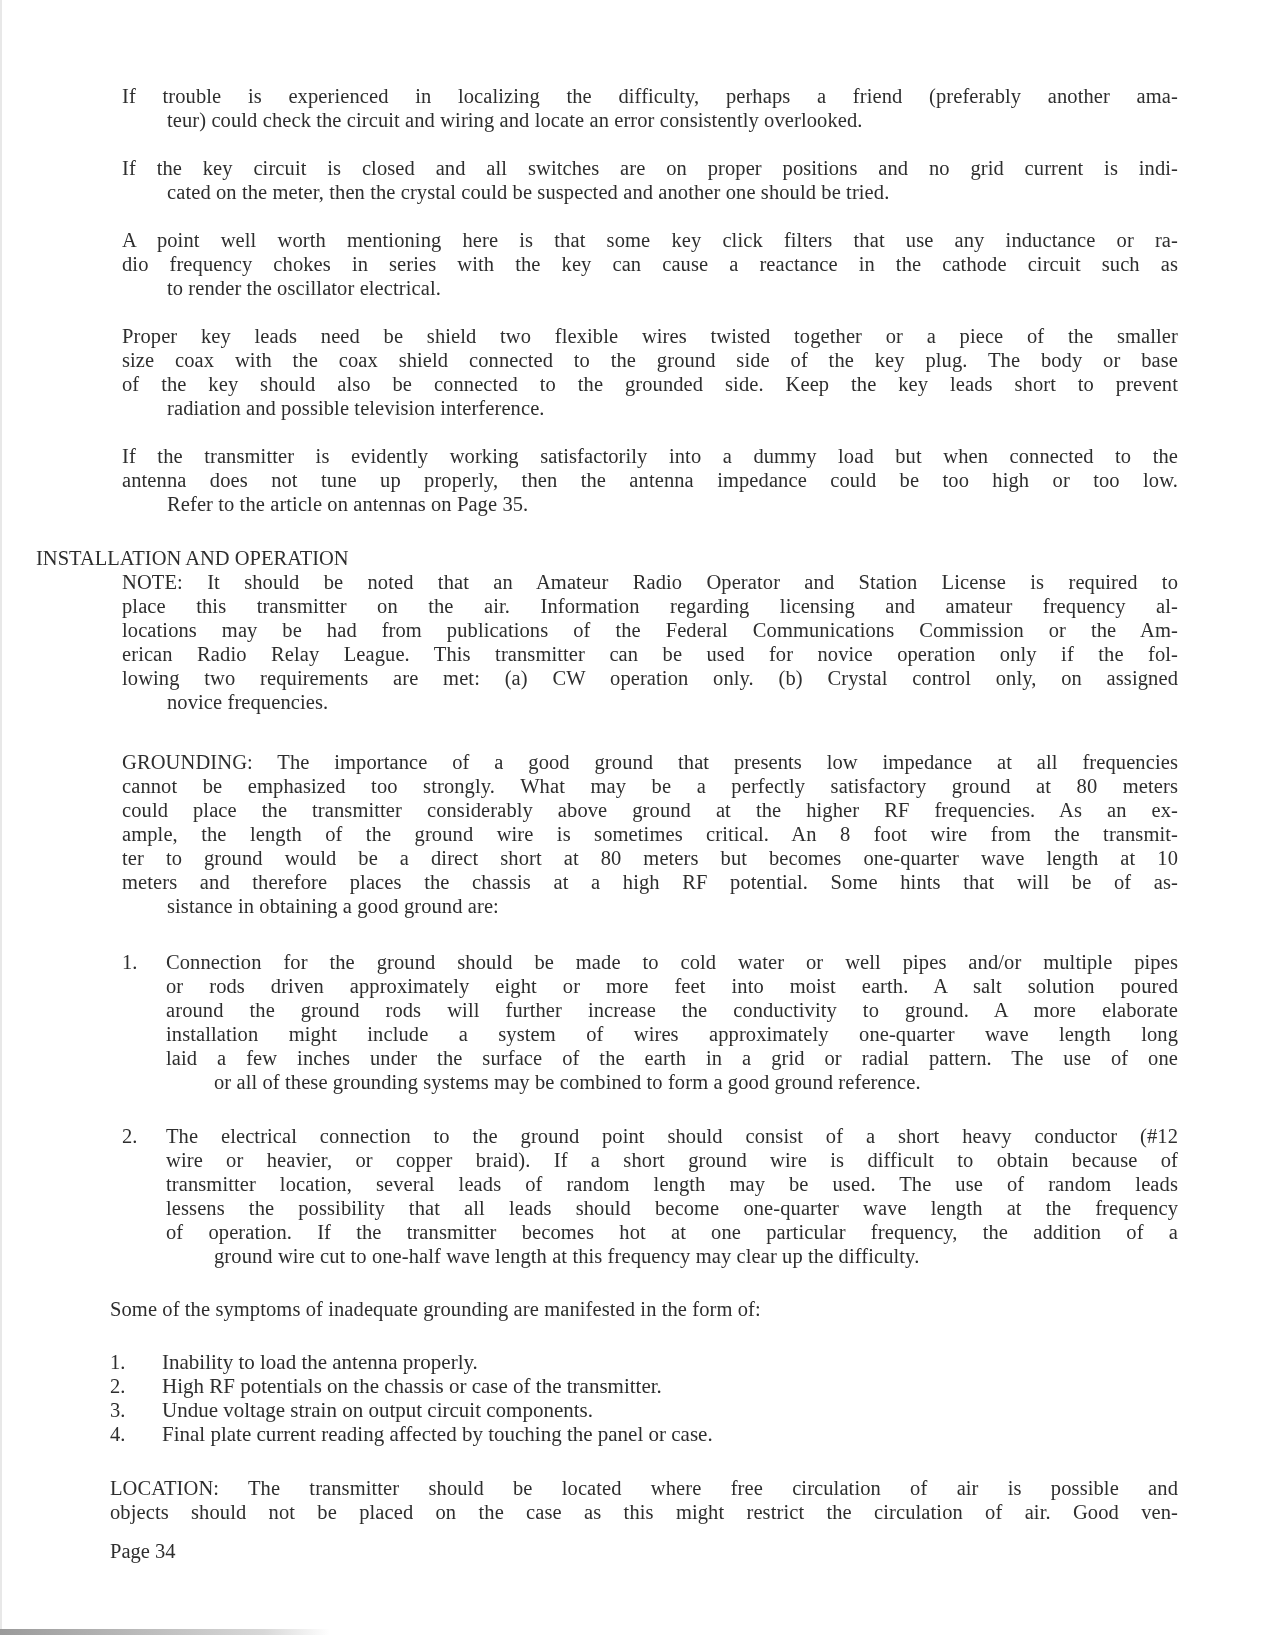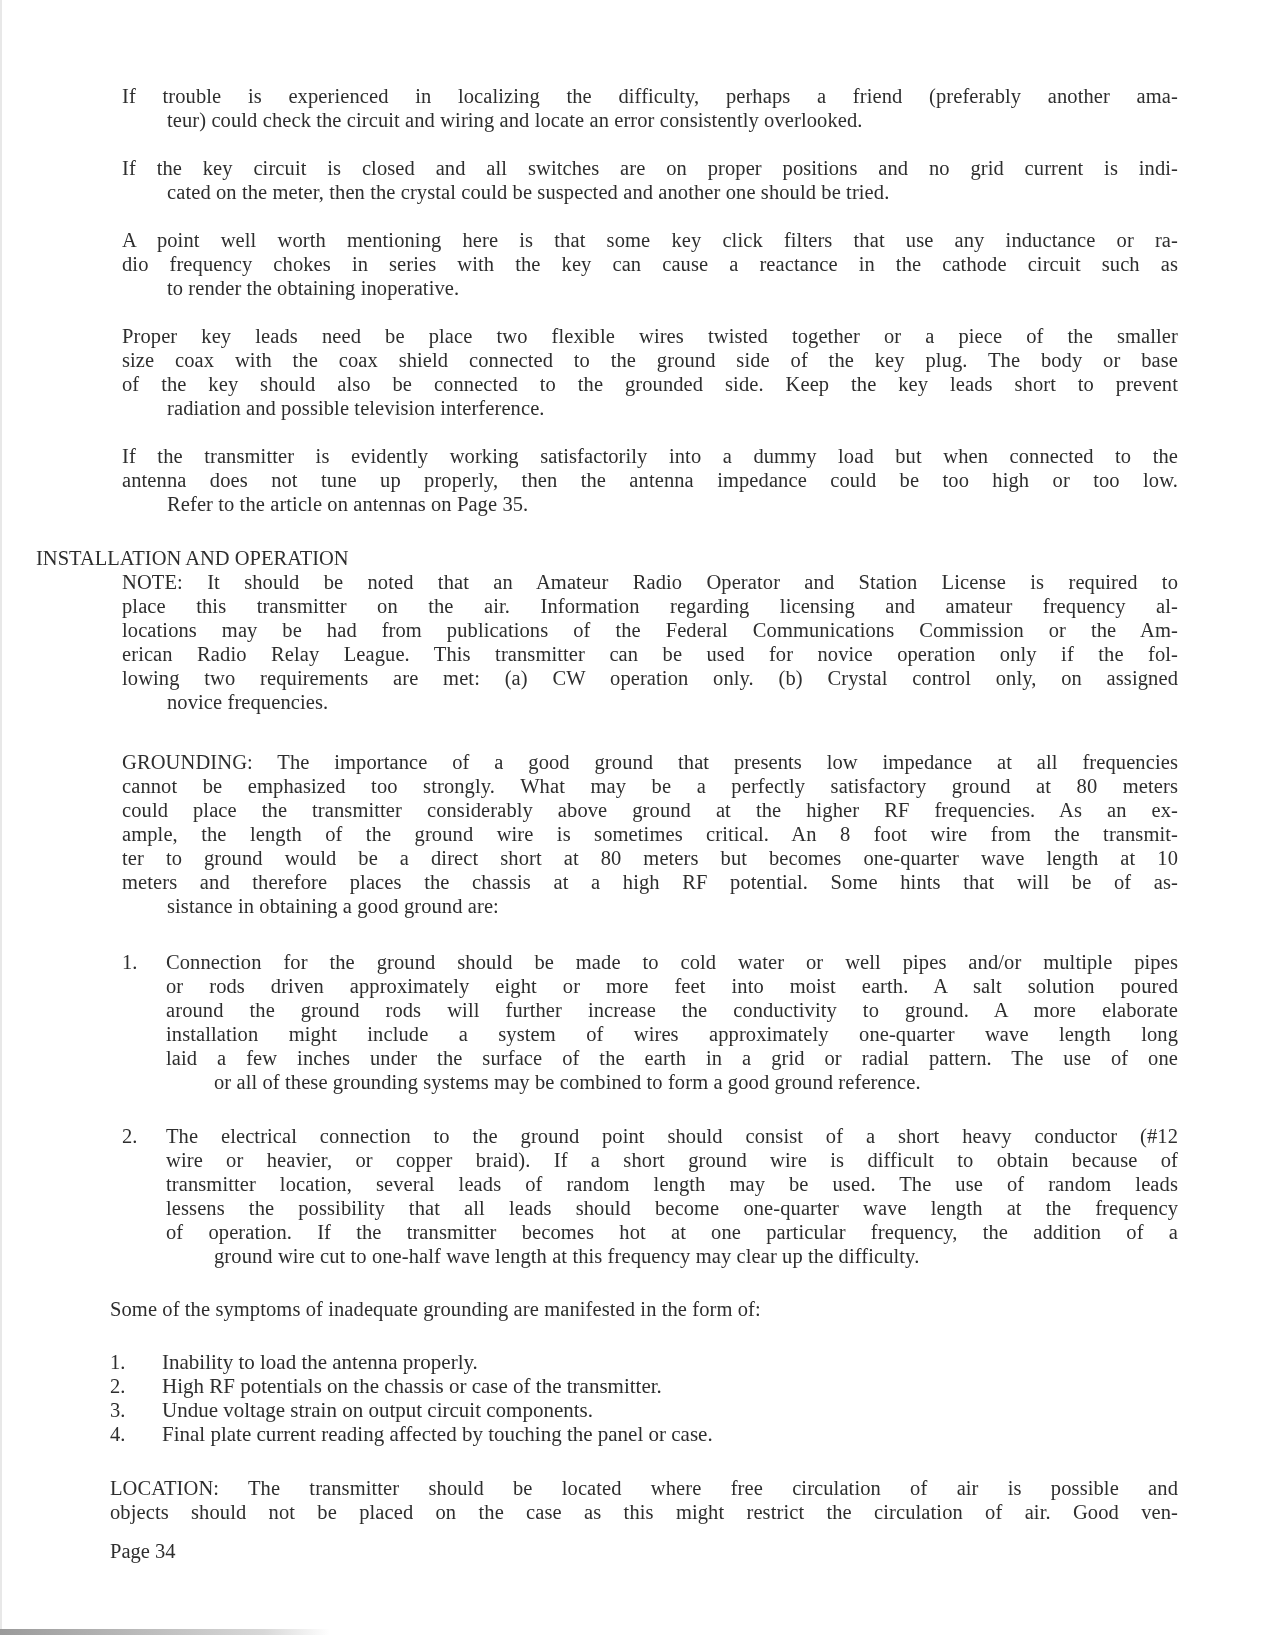--- a/index.html
+++ b/index.html
@@ -60,25 +60,25 @@
   </div>
 
   <div>
     <div class="line jl" style="top:156px">If the key circuit is closed and all switches are on proper positions and no grid current is indi-</div>
     <div class="line jl-last" style="top:180px">cated on the meter, then the crystal could be suspected and another one should be tried.</div>
   </div>
 
   <div>
     <div class="line jl" style="top:228px">A point well worth mentioning here is that some key click filters that use any inductance or ra-</div>
     <div class="line jl" style="top:252px">dio frequency chokes in series with the key can cause a reactance in the cathode circuit such as</div>
-    <div class="line jl-last" style="top:276px">to render the obtaining inoperative.</div>
+    <div class="line jl-last" style="top:276px">to render the oscillator electrical.</div>
   </div>
 
   <div>
-    <div class="line jl" style="top:324px">Proper key leads need be place two flexible wires twisted together or a piece of the smaller</div>
+    <div class="line jl" style="top:324px">Proper key leads need be shield two flexible wires twisted together or a piece of the smaller</div>
     <div class="line jl" style="top:348px">size coax with the coax shield connected to the ground side of the key plug.  The body or base</div>
     <div class="line jl" style="top:372px">of the key should also be connected to the grounded side.  Keep the key leads short to prevent</div>
     <div class="line jl-last" style="top:396px">radiation and possible television interference.</div>
   </div>
 
   <div>
     <div class="line jl" style="top:444px">If the transmitter is evidently working satisfactorily into a dummy load but when connected to the</div>
     <div class="line jl" style="top:468px">antenna does not tune up properly, then the antenna impedance could be too high or too low.</div>
     <div class="line jl-last" style="top:492px">Refer to the article on antennas on Page 35.</div>
   </div>

